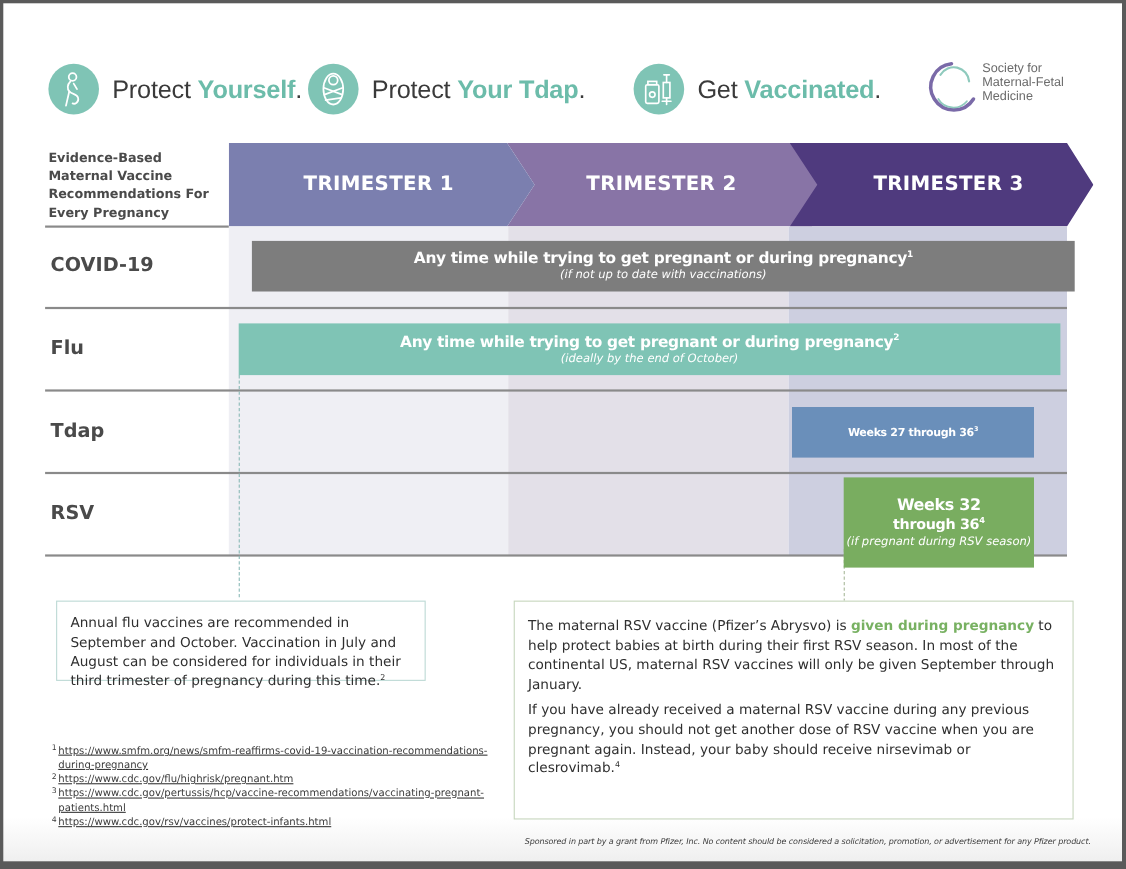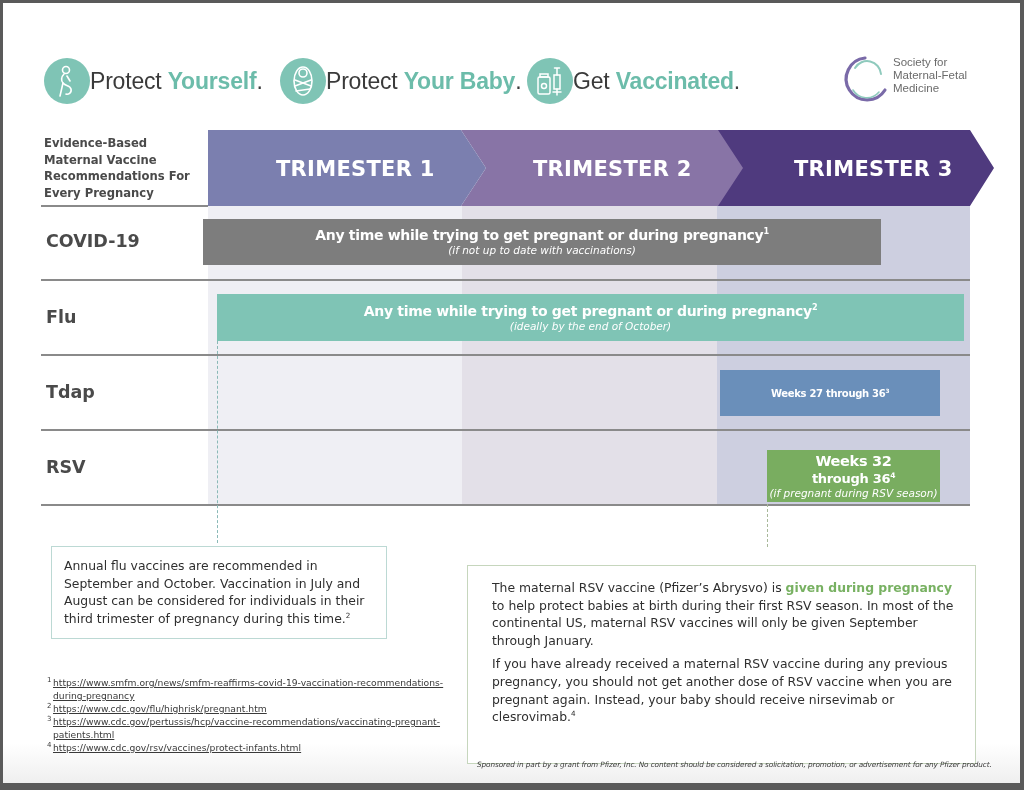--- a/index.html
+++ b/index.html
@@ -11,36 +11,36 @@
     background: #ffffff;
     background: linear-gradient(#ffffff 0, #ffffff 740px, #efefef 780px);
   }
 
   
   .hdr-item { position: absolute; top: 53px; height: 50px; display: flex; align-items: center; }
   .hdr-icon {
     width: 46px; height: 46px; border-radius: 50%; background: #7fc4b5;
     display: flex; align-items: center; justify-content: center; flex-shrink: 0;
   }
-  .hdr-text { font-family: "Liberation Sans", sans-serif; font-size: 23px; color: #3a3a3a; margin-left: 0; letter-spacing: -0.2px; white-space: nowrap; }
+  .hdr-text { font-family: "Liberation Sans", sans-serif; font-size: 23px; color: #3a3a3a; margin-left: 12px; letter-spacing: -0.2px; white-space: nowrap; }
   .hdr-text b { color: #6cbcaa; font-weight: 700; }
   .hdr-text .dot { color: #3a3a3a; }
 
   .logo { position: absolute; left: 838px; top: 51px; width: 150px; height: 52px; }
   .logo-text { position: absolute; left: 52px; top: 2px; font-family: "Liberation Sans", sans-serif; font-size: 11.5px; line-height: 13px; color: #6b6b6b; }
 
   
   .tbl-label {
     position: absolute; left: 41px; top: 132px; width: 170px;
     font-family: "DejaVu Sans", sans-serif; font-weight: bold; font-size: 11.6px; line-height: 16.5px; color: #4a4a4a;
   }
   .arrow-bar { position: absolute; left: 205px; top: 127px; width: 786px; height: 76px; }
   .tri-label {
     position: absolute; top: 27px; font-family: "DejaVu Sans", sans-serif; font-weight: bold;
-    font-size: 21px; color: #ffffff; letter-spacing: 0.3px;
+    font-size: 18px; color: #ffffff; letter-spacing: 0.3px;
   }
 
   .hline { position: absolute; height: 2px; background: #8a8a8a; }
 
   
   .col-bg { position: absolute; top: 203px; height: 299px; }
 
   .row-label {
     position: absolute; left: 43px; font-family: "DejaVu Sans", sans-serif; font-weight: bold;
     font-size: 17.5px; color: #4a4a4a;
@@ -95,24 +95,24 @@
   <div class="hdr-item" style="left:277px;">
     <span class="hdr-icon">
       <svg width="26" height="34" viewBox="0 0 26 34" fill="none" stroke="#ffffff" stroke-width="1.6" stroke-linecap="round">
         <ellipse cx="13" cy="17" rx="9" ry="14"></ellipse>
         <circle cx="13" cy="9" r="4"></circle>
         <path d="M5 16 L21 22"></path>
         <path d="M5 22 L21 16"></path>
         <path d="M6 27 L20 25"></path>
       </svg>
     </span>
-    <span class="hdr-text"><span>Protect </span><b>Your Baby</b><span class="dot">.</span></span>
-  </div>
-
-  <div class="hdr-item" style="left:524px;">
+    <span class="hdr-text"><span>Protect </span><b>Your Tdap</b><span class="dot">.</span></span>
+  </div>
+
+  <div class="hdr-item" style="left:573px;">
     <span class="hdr-icon">
       <svg width="30" height="32" viewBox="0 0 30 32" fill="none" stroke="#ffffff" stroke-width="1.5" stroke-linecap="round">
         <rect x="3" y="12" width="12" height="17" rx="1.5"></rect>
         <rect x="5" y="9" width="8" height="3"></rect>
         <circle cx="9" cy="21" r="2.5"></circle>
         <rect x="19" y="10" width="6" height="14"></rect>
         <path d="M22 3 L22 10 M19.5 3 L24.5 3 M22 24 L22 30 M18 27 L26 27"></path>
       </svg>
     </span>
     <span class="hdr-text"><span>Get </span><b>Vaccinated</b><span class="dot">.</span></span>
@@ -160,45 +160,45 @@
   <div class="hline" style="left:38px;top:501px;width:929px;"></div>
 
   <div class="dash-v" style="left:214px;top:338px;height:202px;"></div>
   <div class="dash-v" style="left:764px;top:496px;height:48px;border-left-color:#a8b89a;"></div>
 
   <div class="row-label" style="top:228px;">COVID-19</div>
   <div class="row-label" style="top:304px;">Flu</div>
   <div class="row-label" style="top:379px;">Tdap</div>
   <div class="row-label" style="top:454px;text-align:center;">RSV</div>
 
-  <div class="bar" style="left:200px;top:216px;width:678px;height:46px;background:#7d7d7d;">
+  <div class="bar" style="left:226px;top:216px;width:748px;height:46px;background:#7d7d7d;">
     <div class="bar-main"><span>Any time while trying to get pregnant or during pregnancy</span><sup>1</sup></div>
     <div class="bar-sub">(if not up to date with vaccinations)</div>
   </div>
 
   <div class="bar" style="left:214px;top:291px;width:747px;height:47px;background:#7fc4b5;">
     <div class="bar-main"><span>Any time while trying to get pregnant or during pregnancy</span><sup>2</sup></div>
     <div class="bar-sub">(ideally by the end of October)</div>
   </div>
 
   <div class="bar" style="left:717px;top:367px;width:220px;height:46px;background:#6a8fba;">
     <div class="bar-main" style="font-size:10px;"><span>Weeks 27 through 36</span><sup>3</sup></div>
   </div>
 
-  <div class="bar" style="left:764px;top:431px;width:173px;height:52px;background:#79ad60;margin-top:16px;">
+  <div class="bar" style="left:764px;top:431px;width:173px;height:82px;background:#79ad60;">
     <div class="bar-main" style="font-size:14.5px;">Weeks 32</div>
     <div class="bar-main" style="font-size:13px;"><span>through 36</span><sup>4</sup></div>
     <div class="bar-sub">(if pregnant during RSV season)</div>
   </div>
 
-  <div class="note-box" style="left:48px;top:543px;width:336px;height:93px;padding:10px 10px 0 12px;">
+  <div class="note-box" style="left:48px;top:543px;width:336px;height:73px;padding:10px 10px 0 12px;">
     <span>Annual flu vaccines are recommended in September and October. Vaccination in July and August can be considered for individuals in their third trimester of pregnancy during this time.</span><sup>2</sup>
   </div>
 
-  <div class="note-box rsv" style="left:464px;top:562px;width:509px;height:199px;padding:13px 10px 0 24px;">
+  <div class="note-box rsv" style="left:464px;top:543px;width:509px;height:199px;padding:13px 10px 0 12px;">
     <p><span>The maternal RSV vaccine (Pfizer’s Abrysvo) is </span><span class="green">given during pregnancy</span><span> to help protect babies at birth during their first RSV season. In most of the continental US, maternal RSV vaccines will only be given September through January.</span></p>
     <p><span>If you have already received a maternal RSV vaccine during any previous pregnancy, you should not get another dose of RSV vaccine when you are pregnant again. Instead, your baby should receive nirsevimab or clesrovimab.</span><sup>4</sup></p>
   </div>
 
   <div class="refs">
     <div class="ref"><span class="num">1</span><a>https://www.smfm.org/news/smfm-reaffirms-covid-19-vaccination-recommendations-during-pregnancy</a></div>
     <div class="ref"><span class="num">2</span><a>https://www.cdc.gov/flu/highrisk/pregnant.htm</a></div>
     <div class="ref"><span class="num">3</span><a>https://www.cdc.gov/pertussis/hcp/vaccine-recommendations/vaccinating-pregnant-patients.html</a></div>
     <div class="ref"><span class="num">4</span><a>https://www.cdc.gov/rsv/vaccines/protect-infants.html</a></div>
   </div>

